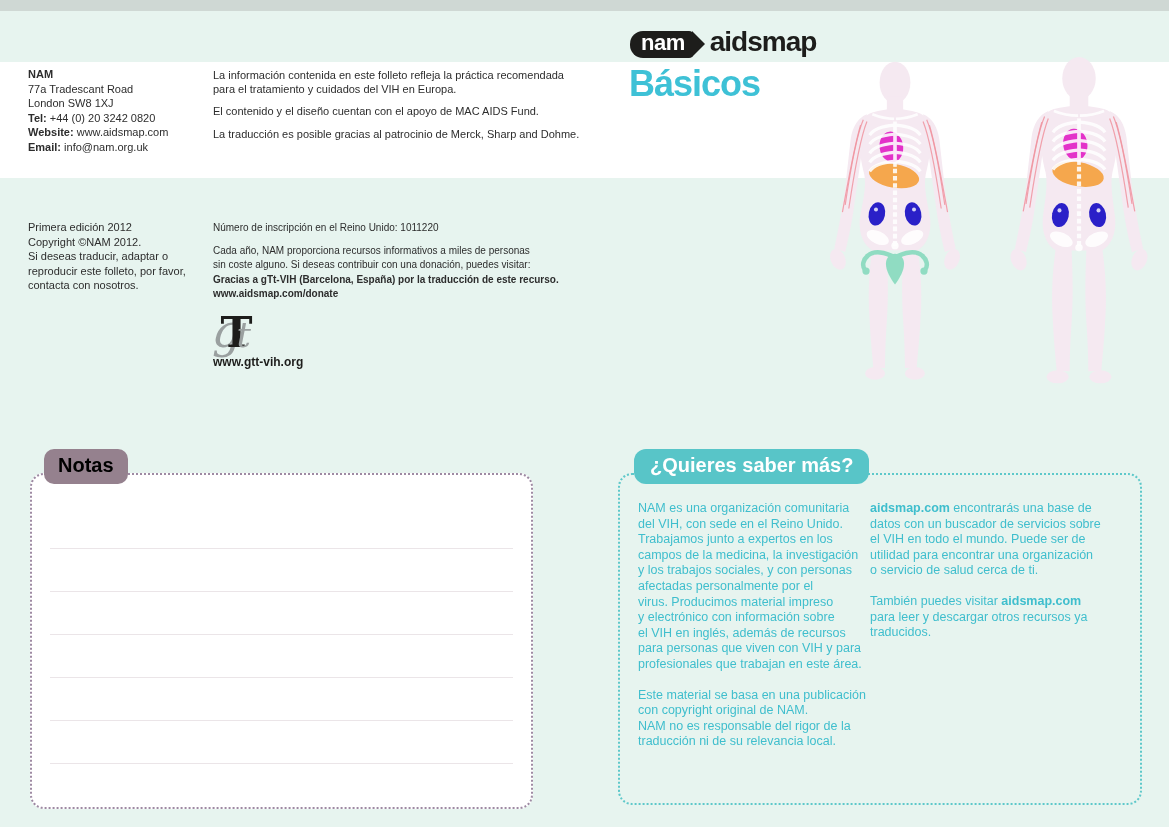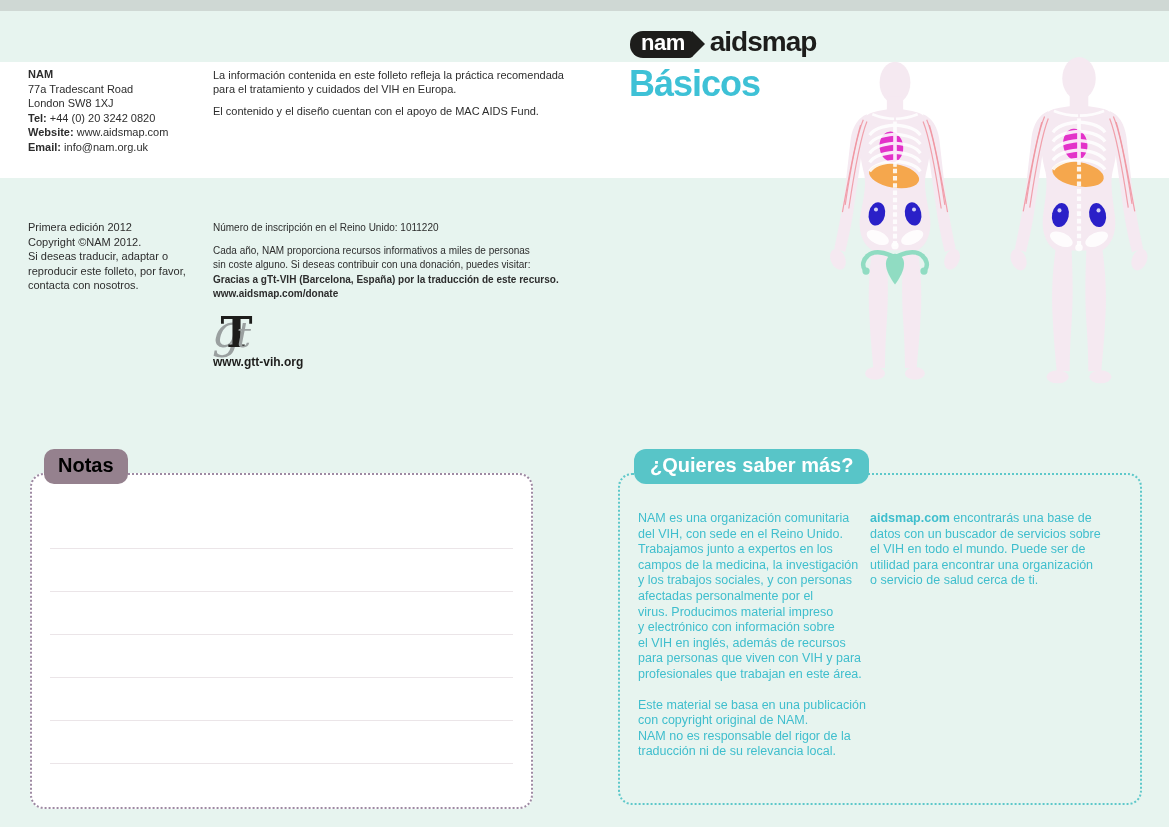--- a/index.html
+++ b/index.html
@@ -50,21 +50,21 @@
     border:2px dotted var(--dot-purple);border-radius:14px;}
   .notas-pill{position:absolute;left:44px;top:438px;background:var(--pill-mauve);color:#000000;
     font-size:20px;font-weight:bold;padding:5px 14px 7px;border-radius:10px;z-index:3;}
   .ruled{position:absolute;left:18px;right:18px;height:0;border-top:1.5px solid var(--ruled-line);}
 
   
   .quieres-box{position:absolute;left:618px;top:462px;width:524px;height:332px;
     border:2px dotted var(--dot-teal);border-radius:14px;}
   .quieres-pill{position:absolute;left:634px;top:438px;background:var(--pill-teal);color:#fff;
     font-size:20px;font-weight:bold;padding:5px 16px 7px;border-radius:12px;z-index:3;}
-  .quieres-cols{position:absolute;left:638px;top:500px;width:488px;display:flex;}
+  .quieres-cols{position:absolute;left:638px;top:490px;width:488px;display:flex;}
   .qcol{width:232px;font-size:12.5px;line-height:15.6px;color:var(--text-cyan);}
   .qcol.right{width:244px;}
   .qcol p{white-space:pre-line;margin-bottom:15px;}
   .qcol .b{color:var(--text-cyan);}
 
   
   .figure{position:absolute;}
   .figure.female{left:818px;top:36px;width:154px;height:352px;}
   .figure.male{left:1000px;top:33px;width:158px;height:357px;}
   .skin-fill{fill:var(--skin);}
@@ -95,20 +95,21 @@
     <div>London SW8 1XJ</div>
     <div><span class="b">Tel: </span><span>+44 (0) 20 3242 0820</span></div>
     <div><span class="b">Website: </span><span>www.aidsmap.com</span></div>
     <div><span class="b">Email: </span><span>info@nam.org.uk</span></div>
   </div>
 
   <div class="info">
     <p>La información contenida en este folleto refleja la práctica recomendada
 para el tratamiento y cuidados del VIH en Europa.</p>
     <p>El contenido y el diseño cuentan con el apoyo de MAC AIDS Fund.</p>
+    <p>La traducción es posible gracias al patrocinio de Merck, Sharp and Dohme.</p>
   </div>
 
   <div class="edition">Primera edición  2012
 Copyright ©NAM 2012.
 Si deseas traducir, adaptar o
 reproducir este folleto, por favor,
 contacta con nosotros.</div>
 
   <div class="registration">
     <p class="gap">Número de inscripción en el Reino Unido: 1011220</p>
@@ -265,16 +266,19 @@
 con copyright original de NAM.
 NAM no es responsable del rigor de la
 traducción ni de su relevancia local.</p>
     </div>
     <div class="qcol right">
       <p><span class="b">aidsmap.com</span><span> encontrarás una base de
 datos con un buscador de servicios sobre
 el VIH en todo el mundo. Puede ser de
 utilidad para encontrar una organización
 o servicio de salud cerca de ti.</span></p>
+      <p><span>También puedes visitar </span><span class="b">aidsmap.com</span><span>
+para leer y descargar otros recursos ya
+traducidos.</span></p>
     </div>
   </div>
 
 </div>
 
 </body></html>

